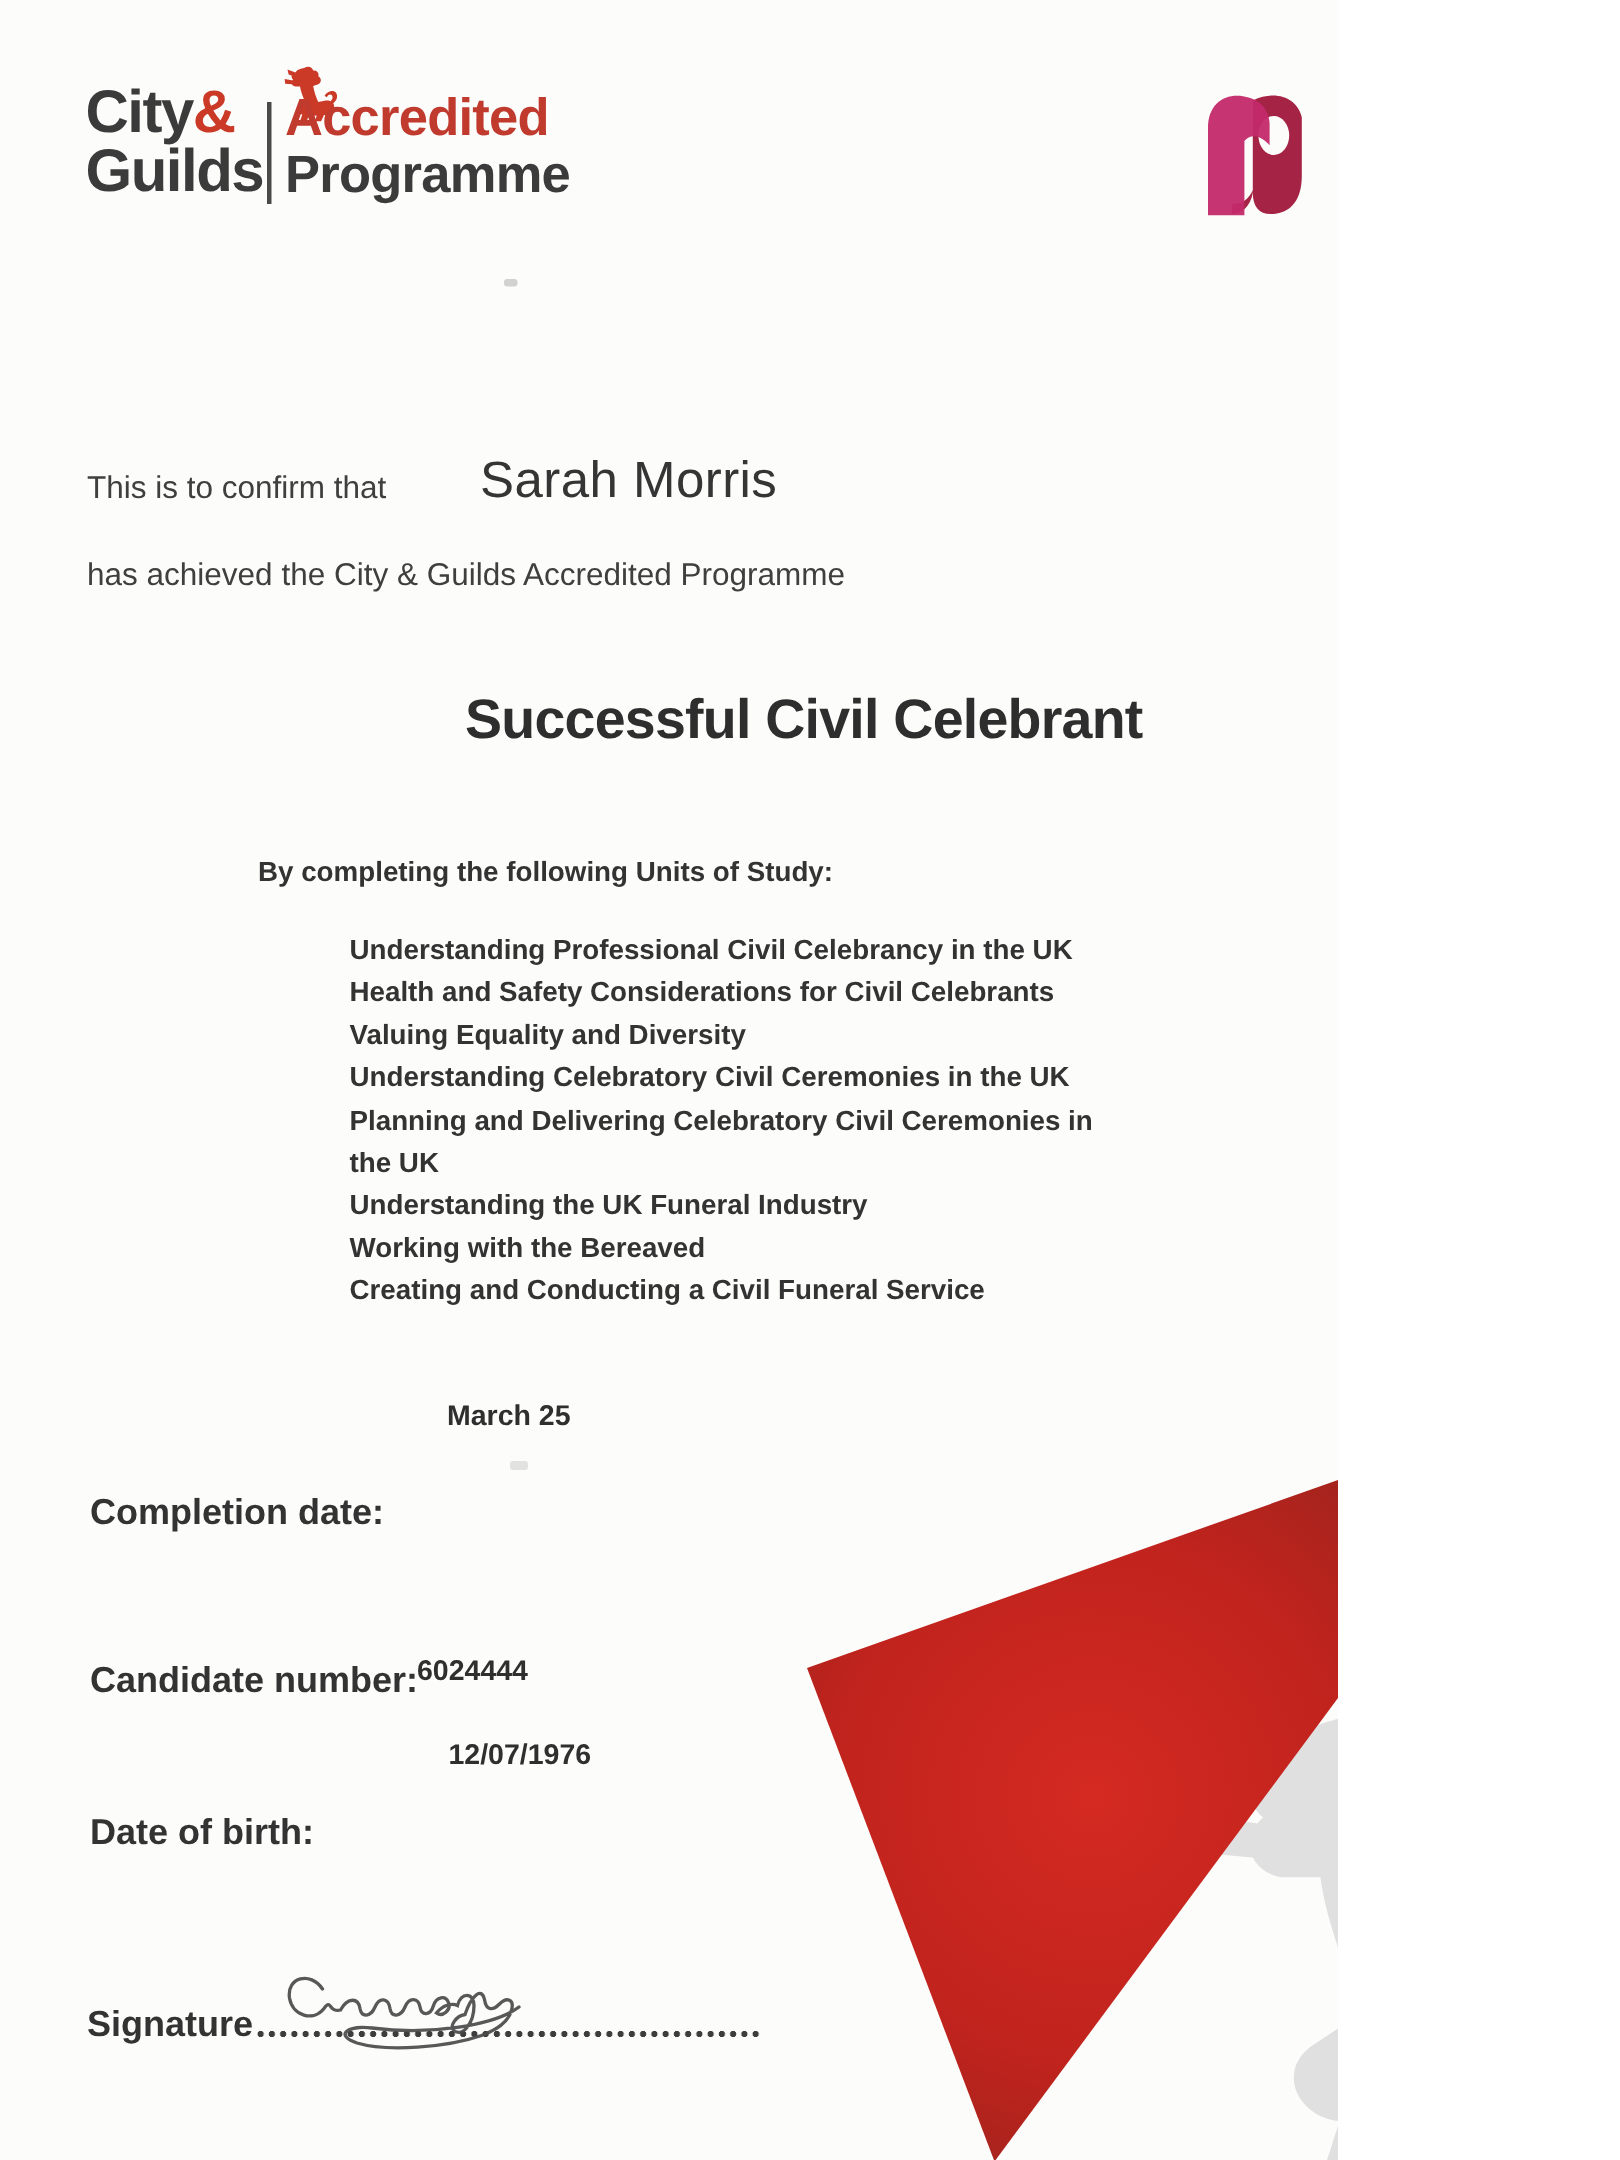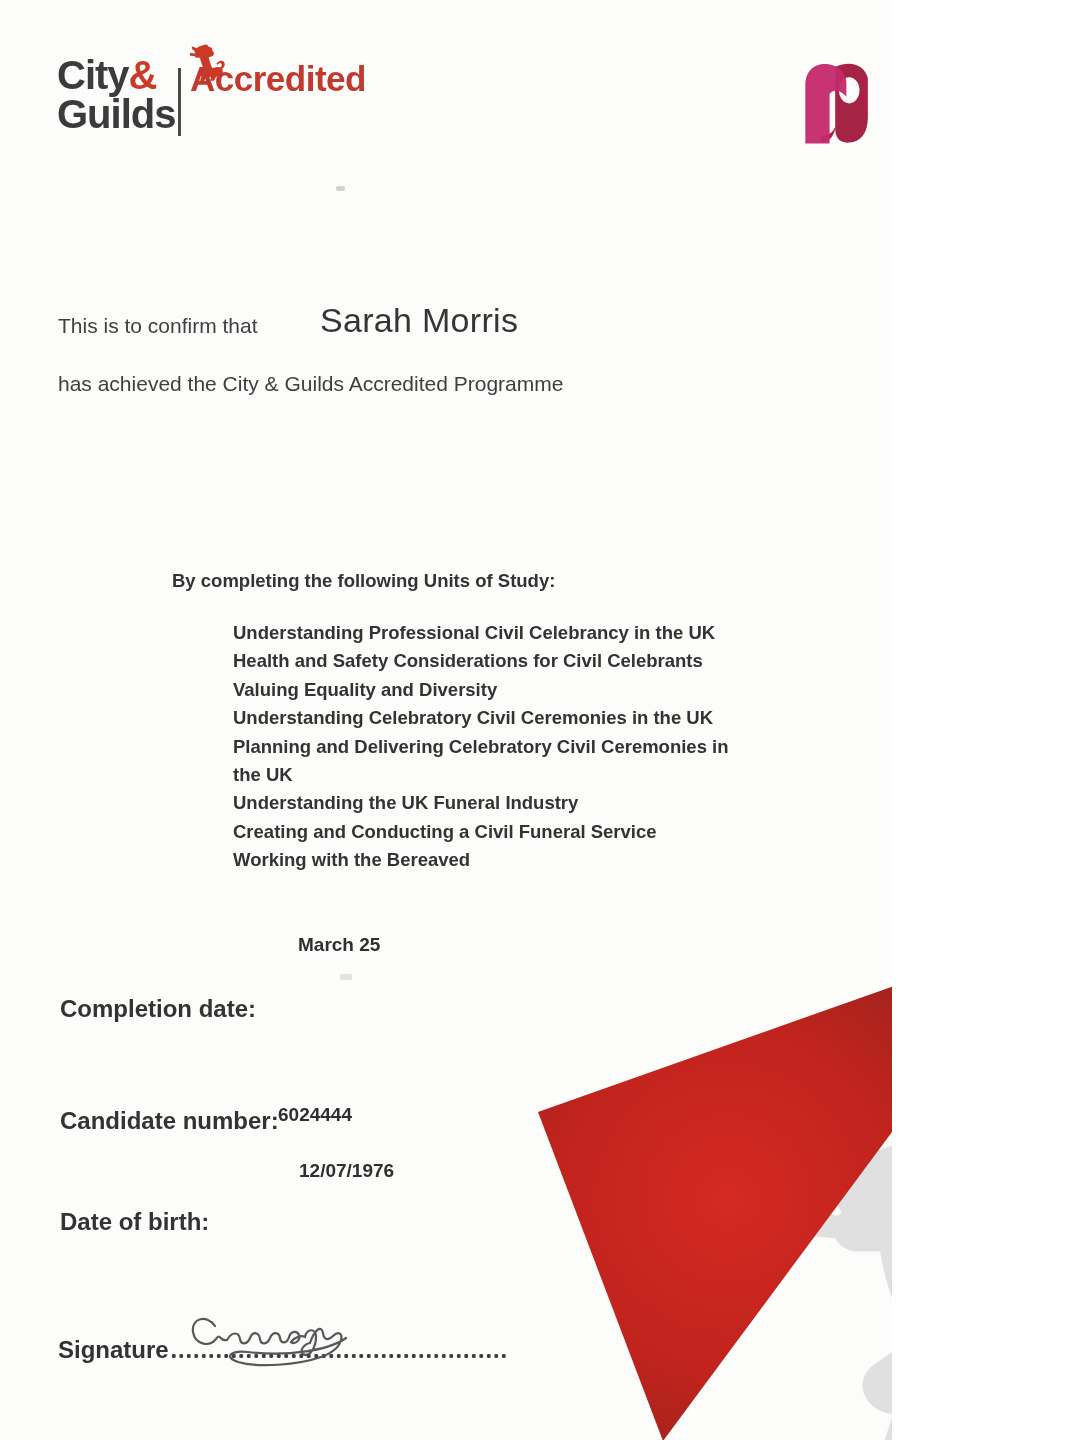--- a/index.html
+++ b/index.html
@@ -101,20 +101,21 @@
       <div>
         <span>City</span><span class="cg-amp">&amp;</span>
         <svg class="cg-lion" viewBox="0 0 100 100">
             <use href="#lion-g"></use>
           </svg>
       </div>
       <div>Guilds</div>
       <div class="cg-divider"></div>
       <div class="cg-programme">
         <div class="cg-accredited">Accredited</div>
+        <div class="cg-prog">Programme</div>
       </div>
     </div>
   </div>
 
   <div class="ra-logo">
     <svg class="ra-monogram" viewBox="0 0 90 95">
       <path fill="#a52345" d="M42,10 C58,2 74,8 77,22 L77,64 C77,80 70,90 57,91 C47,92 42,86 42,76 Z"></path>
       <path fill="#a52345" d="M42,76 C40,86 34,91 27,91 L27,84 C34,84 39,81 42,74 Z"></path>
       <ellipse fill="#fcfcfb" cx="57" cy="35" rx="11" ry="14"></ellipse>
       <path fill="#c32a6a" fill-opacity="0.95" d="M10,92 L10,30 C10,12 22,5 35,7 C48,9 55,18 54,30 L54,42 C47,34 40,34 36,39 L36,92 Z"></path>
@@ -124,31 +125,32 @@
       <div>academy</div>
     </div>
   </div>
 
   <div class="artifact artifact-1"></div>
   <div class="artifact artifact-2"></div>
 
   <div class="confirm-text">This is to confirm that</div>
   <div class="recipient-name">Sarah Morris</div>
   <div class="achieved-text">has achieved the City &amp; Guilds Accredited Programme</div>
+  <h1 class="programme-title">Successful Civil Celebrant</h1>
   <div class="units-intro">By completing the following Units of Study:</div>
 
   <ul class="units-list">
     <li>Understanding Professional Civil Celebrancy in the UK</li>
     <li>Health and Safety Considerations for Civil Celebrants</li>
     <li>Valuing Equality and Diversity</li>
     <li>Understanding Celebratory Civil Ceremonies in the UK</li>
     <li>Planning and Delivering Celebratory Civil Ceremonies in the UK</li>
     <li>Understanding the UK Funeral Industry</li>
+    <li>Working with the Bereaved</li>
     <li>Creating and Conducting a Civil Funeral Service</li>
-    <li>Working with the Bereaved</li>
   </ul>
 
   <div class="detail-label lbl-completion">Completion date:</div>
   <div class="detail-value val-completion">March 25</div>
 
   <div class="detail-label lbl-candidate">Candidate number:</div>
   <div class="detail-value val-candidate">6024444</div>
 
   <div class="detail-label lbl-dob">Date of birth:</div>
   <div class="detail-value val-dob">12/07/1976</div>

